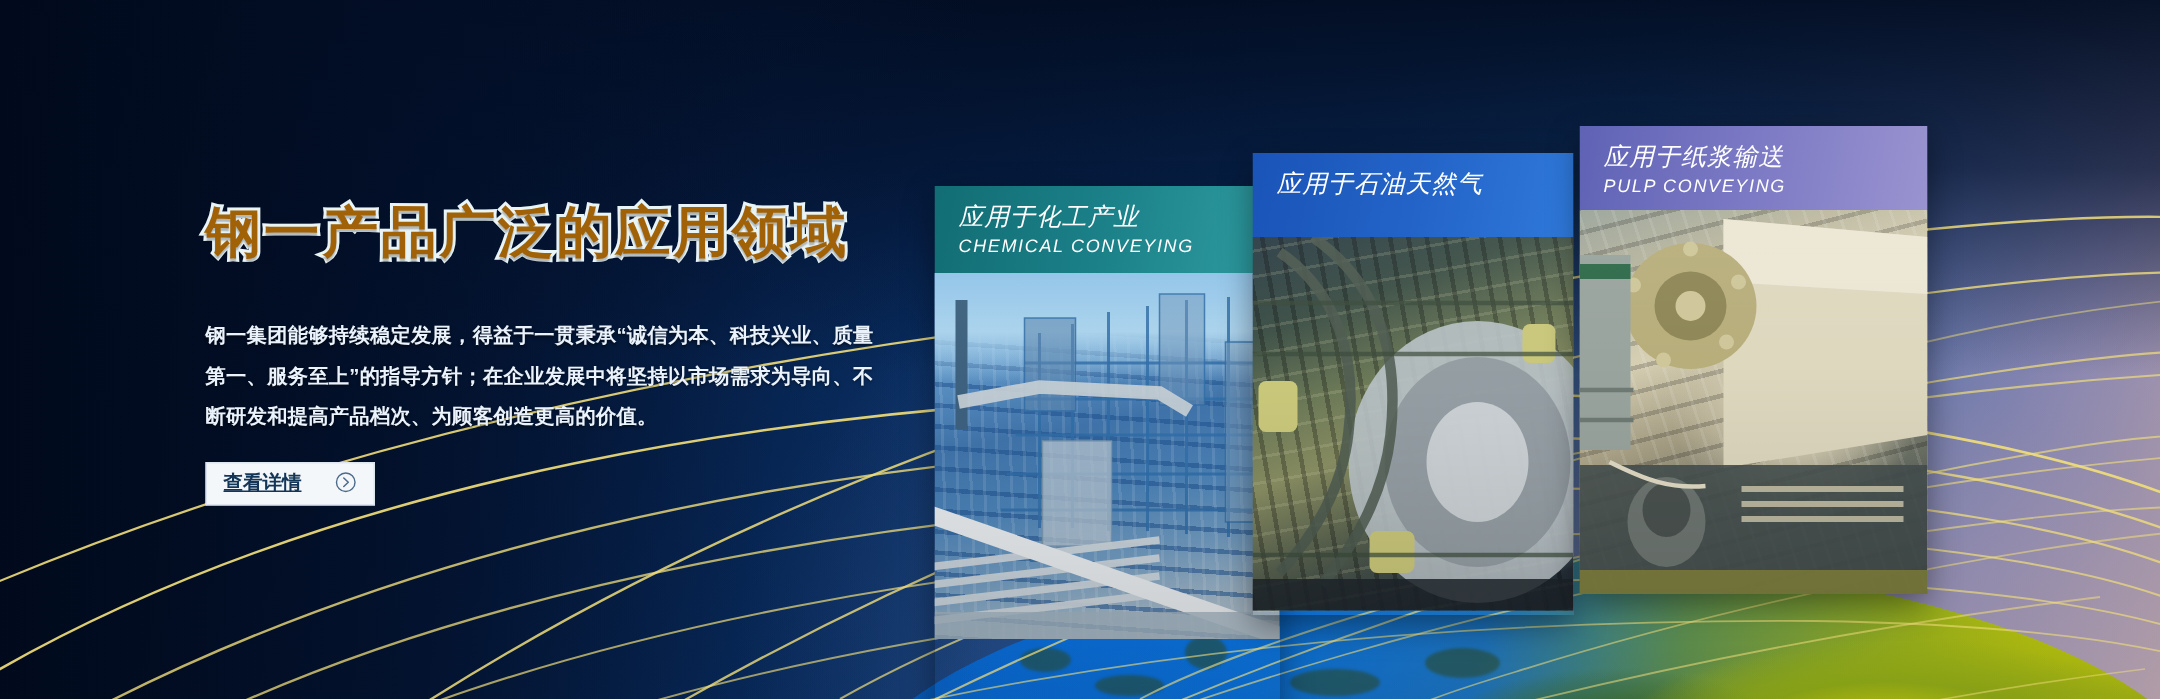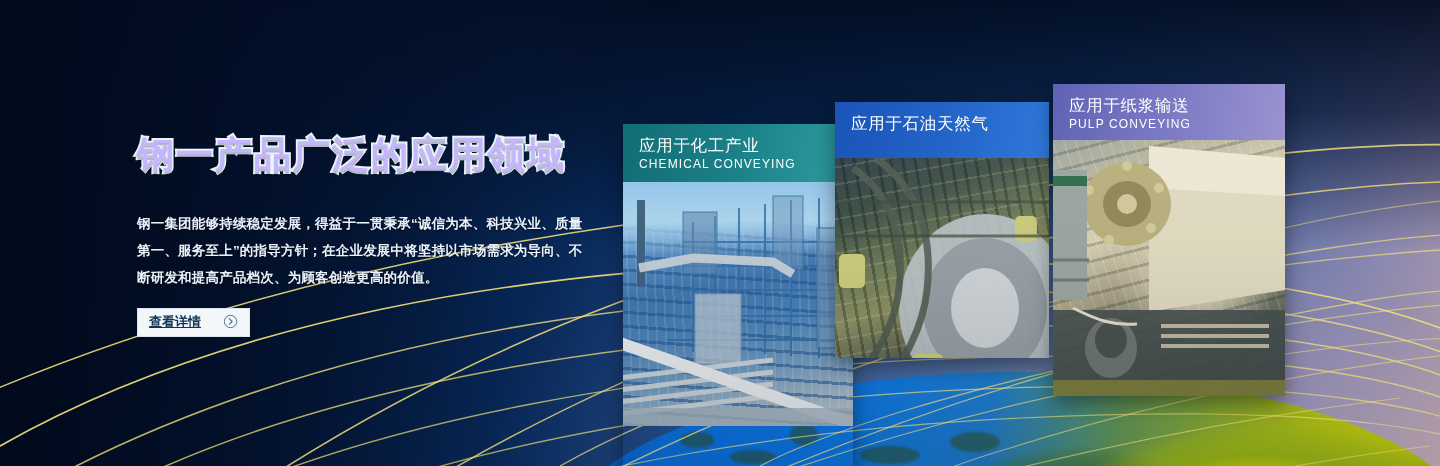--- a/index.html
+++ b/index.html
@@ -69,21 +69,21 @@
   
   .arcs { position:absolute; inset:0; }
 
   
   .copy { position:absolute; left:137px; top:133px; width:470px; }
   .headline {
     font-size:37px;
     font-weight:bold;
     letter-spacing:2px;
     line-height:1.18;
-    color:#c4b5fd;
+    color:#a16207;
     -webkit-text-stroke:4px #e9f4f6;
     paint-order:stroke fill;
     text-shadow:0 2px 1px rgba(0,0,0,0.25);
     white-space:nowrap;
   }
   .paragraph {
     margin-top:33px;
     font-size:13.5px;
     line-height:2.03;
     color:#eaf2fb;
@@ -108,38 +108,39 @@
   }
   .cta-label { text-decoration:underline; }
   .cta-arrow { display:inline-block; width:15px; height:15px; }
 
   
   .card { position:absolute; box-shadow:0 7px 20px rgba(0,0,0,.42); overflow:hidden; }
   .card-head {
     position:relative;
     padding:11px 0 9px 16px;
     color:#ffffff;
+    font-style:italic;
   }
   .card-head .zh { font-size:16.5px; line-height:1.28; letter-spacing:.7px; font-weight:400; }
   .card-head .en { font-size:12px; line-height:1.3; letter-spacing:1.1px; margin-top:1px; }
   .card-img { position:relative; width:100%; }
 
   
   #card-chemical { left:623px; top:124px; width:230px; height:374px; }
   #card-chemical .card-head { height:58px; background:linear-gradient(100deg,#126d74 0%,#1b8088 48%,#2f9da2 100%); }
   #card-chemical .card-img { height:244px;
     background:
       linear-gradient(180deg,#8fc3e8 0%,#a9d2ec 16%,rgba(169,210,236,0) 30%),
       repeating-linear-gradient(88deg, rgba(255,255,255,.10) 0 2px, rgba(0,0,0,0) 2px 9px),
       repeating-linear-gradient(4deg, rgba(30,80,140,.55) 0 3px, rgba(0,0,0,0) 3px 14px),
       linear-gradient(170deg,#7db6e0 0%,#5d94c6 22%,#3f72a8 42%,#4a80b4 58%,#6e98bd 74%,#9fb4c4 88%,#b9c4cc 100%);
   }
 
   
-  #card-oil { left:835px; top:102px; width:214px; height:256px; }
+  #card-oil { left:835px; top:102px; width:214px; height:308px; }
   #card-oil .card-head { height:56px; background:linear-gradient(100deg,#1a54b8 0%,#2363c7 50%,#2f79da 100%); }
   #card-oil .card-img { height:249px;
     background:
       repeating-linear-gradient(80deg, rgba(0,0,0,.25) 0 3px, rgba(0,0,0,0) 3px 12px),
       repeating-linear-gradient(-10deg, rgba(220,220,180,.16) 0 2px, rgba(0,0,0,0) 2px 17px),
       radial-gradient(ellipse 150px 110px at 78% 62%, #cfd6d9 0%, #8d9aa2 34%, rgba(60,70,80,0) 68%),
       linear-gradient(160deg,#2a3b45 0%,#3c4f46 20%,#6d7a58 38%,#8a8f63 52%,#555f4e 70%,#2a3640 88%,#1d262e 100%);
   }
 
   

